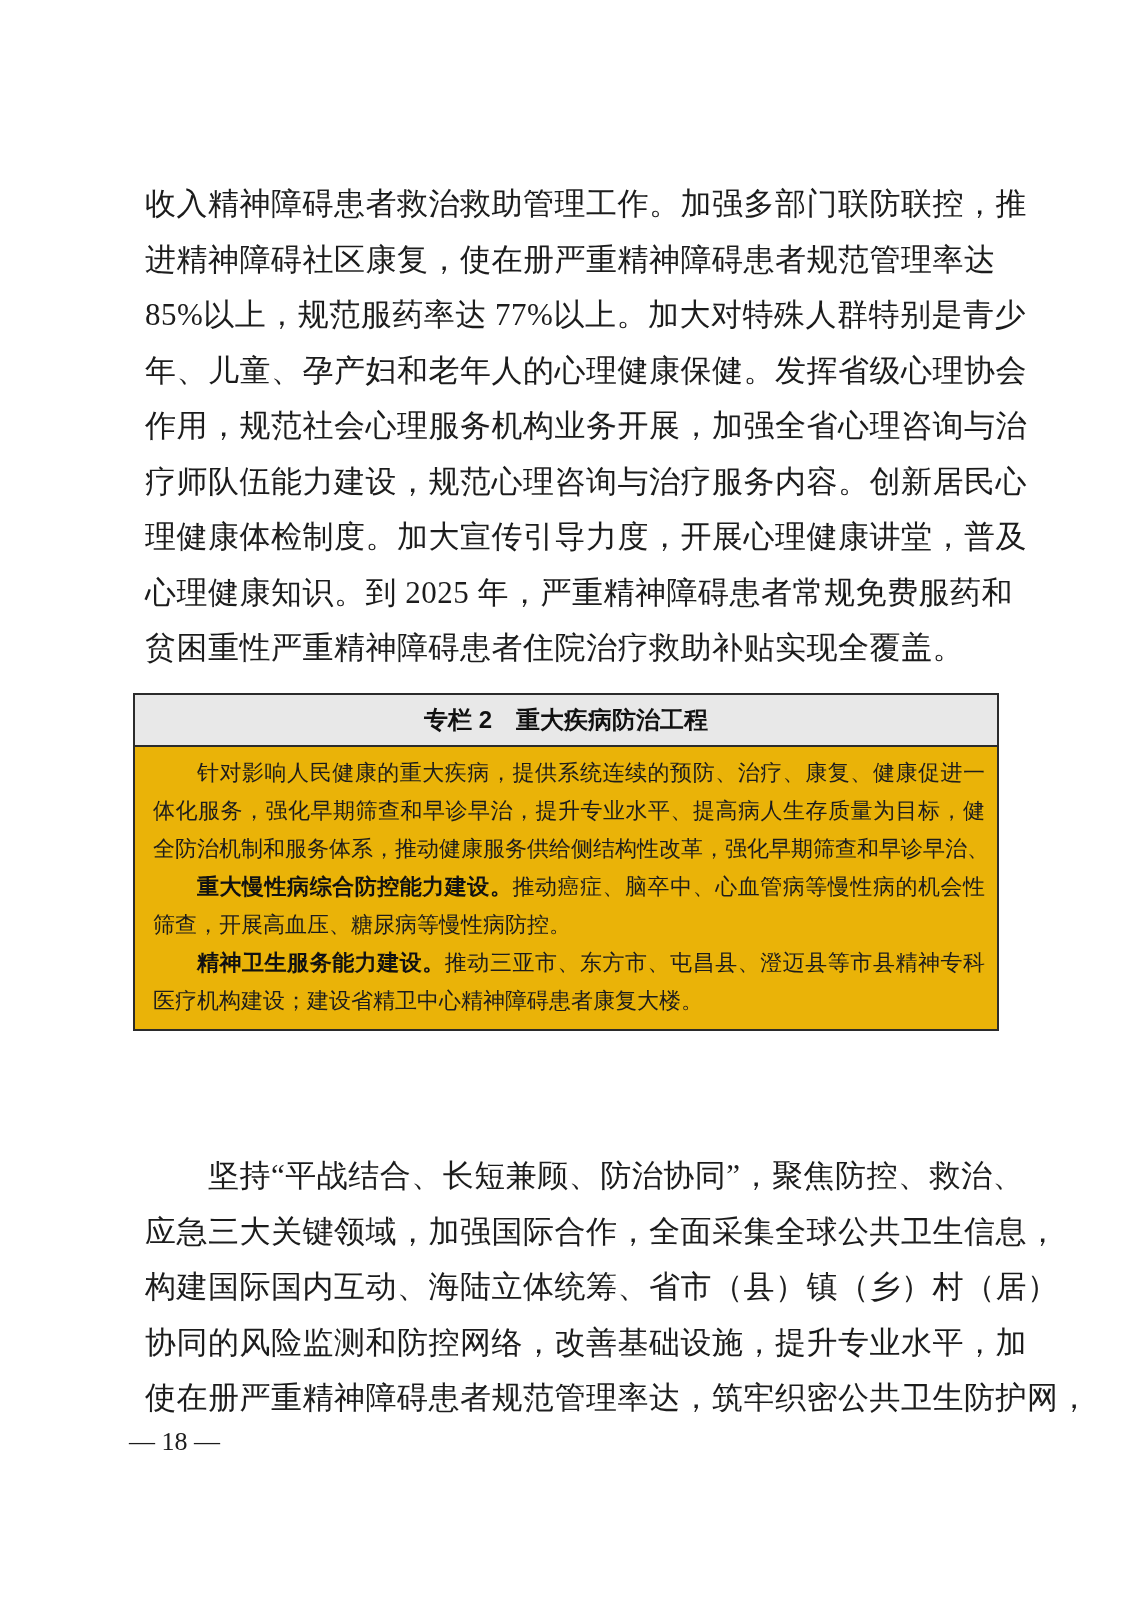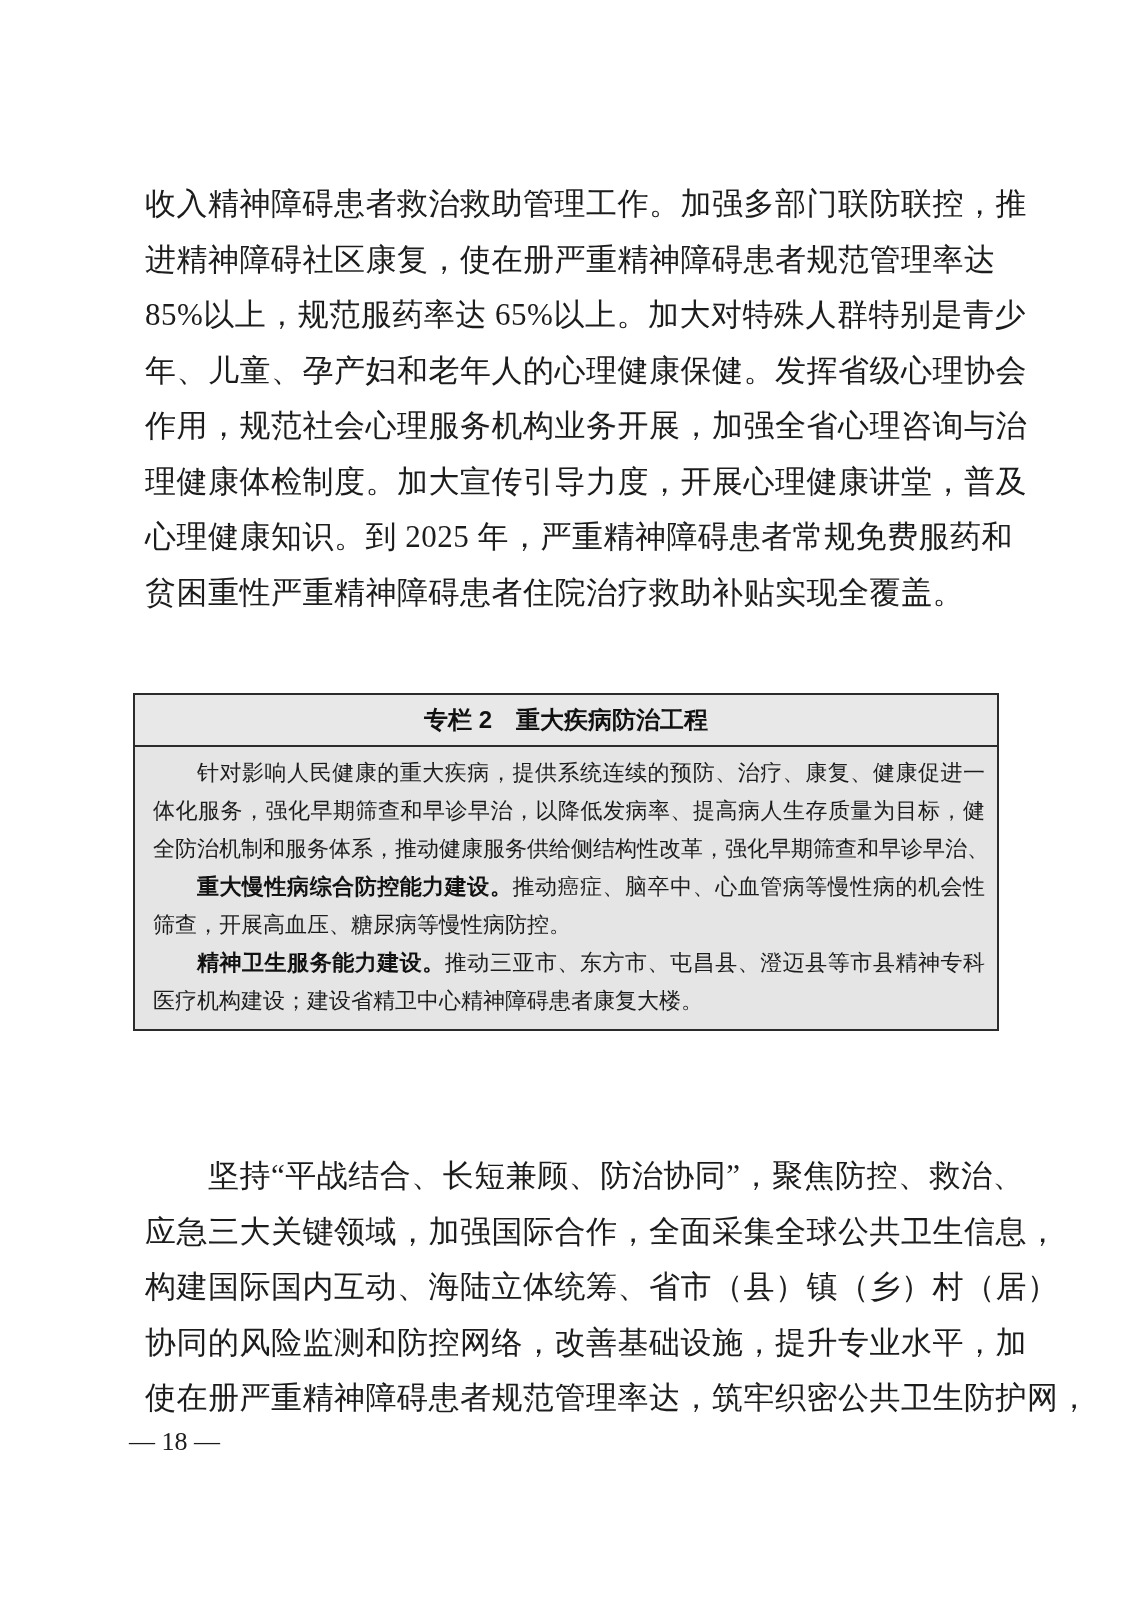--- a/index.html
+++ b/index.html
@@ -43,21 +43,21 @@
     text-indent: 63px;
   }
 
   
   .callout-box {
     position: absolute;
     left: 133px;
     top: 693px;
     width: 862px;
     border: 2px solid #2b2b2b;
-    background: #e5e5e5;
+    background: #eab308;
   }
   .box-header {
     height: 50px;
     line-height: 50px;
     background: #e8e8e8;
     border-bottom: 2px solid #2b2b2b;
     text-align: center;
     font-family: "Liberation Sans", "DejaVu Sans", sans-serif;
     font-weight: bold;
     font-size: 24px;
@@ -111,33 +111,34 @@
   }
 </style>
 </head>
 <body>
 
 <div class="page">
 
   <div class="body-block para1">
     <div class="bline">收入精神障碍患者救治救助管理工作。加强多部门联防联控，推</div>
     <div class="bline">进精神障碍社区康复，使在册严重精神障碍患者规范管理率达</div>
-    <div class="bline">85%以上，规范服药率达 65%以上。加大对特殊人群特别是青少</div>
+    <div class="bline">85%以上，规范服药率达 77%以上。加大对特殊人群特别是青少</div>
     <div class="bline">年、儿童、孕产妇和老年人的心理健康保健。发挥省级心理协会</div>
     <div class="bline">作用，规范社会心理服务机构业务开展，加强全省心理咨询与治</div>
+    <div class="bline">疗师队伍能力建设，规范心理咨询与治疗服务内容。创新居民心</div>
     <div class="bline">理健康体检制度。加大宣传引导力度，开展心理健康讲堂，普及</div>
     <div class="bline">心理健康知识。到 2025 年，严重精神障碍患者常规免费服药和</div>
     <div class="bline lastline">贫困重性严重精神障碍患者住院治疗救助补贴实现全覆盖。</div>
   </div>
 
   <div class="callout-box">
     <div class="box-header">专栏 2　重大疾病防治工程</div>
     <div class="box-body">
       <div class="xline indent2">针对影响人民健康的重大疾病，提供系统连续的预防、治疗、康复、健康促进一</div>
-      <div class="xline">体化服务，强化早期筛查和早诊早治，以降低发病率、提高病人生存质量为目标，健</div>
+      <div class="xline">体化服务，强化早期筛查和早诊早治，提升专业水平、提高病人生存质量为目标，健</div>
       <div class="xline">全防治机制和服务体系，推动健康服务供给侧结构性改革，强化早期筛查和早诊早治、</div>
       <div class="xline indent2">
         <span class="xlead">重大慢性病综合防控能力建设。</span><span>推动癌症、脑卒中、心血管病等慢性病的机会性</span>
       </div>
       <div class="xline lastline">筛查，开展高血压、糖尿病等慢性病防控。</div>
       <div class="xline indent2">
         <span class="xlead">精神卫生服务能力建设。</span><span>推动三亚市、东方市、屯昌县、澄迈县等市县精神专科</span>
       </div>
       <div class="xline lastline">医疗机构建设；建设省精卫中心精神障碍患者康复大楼。</div>
     </div>

